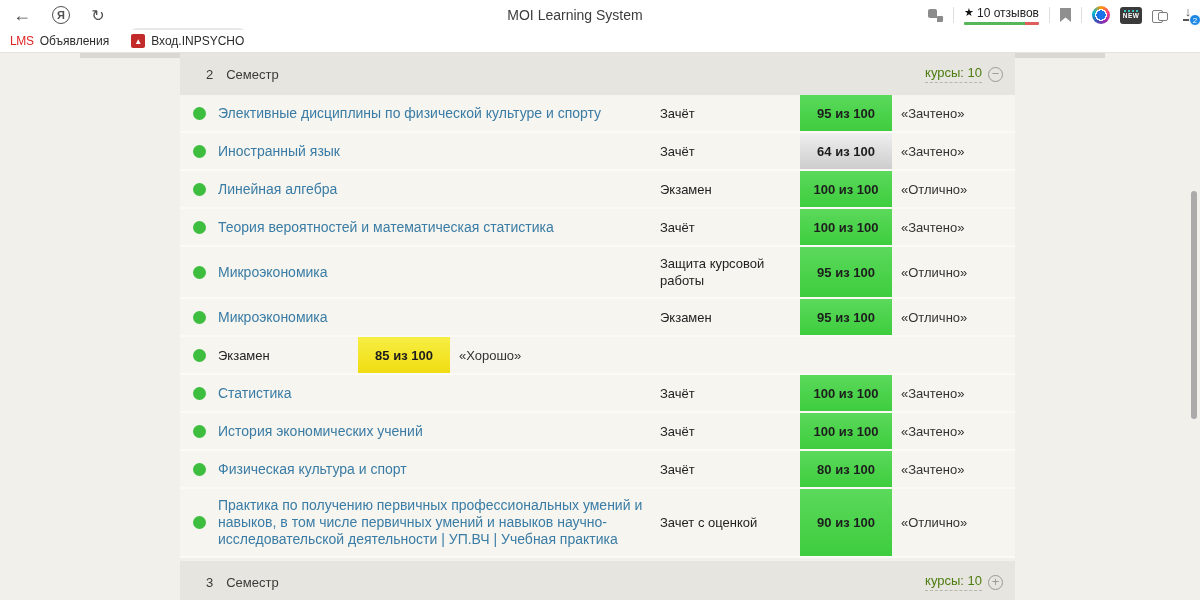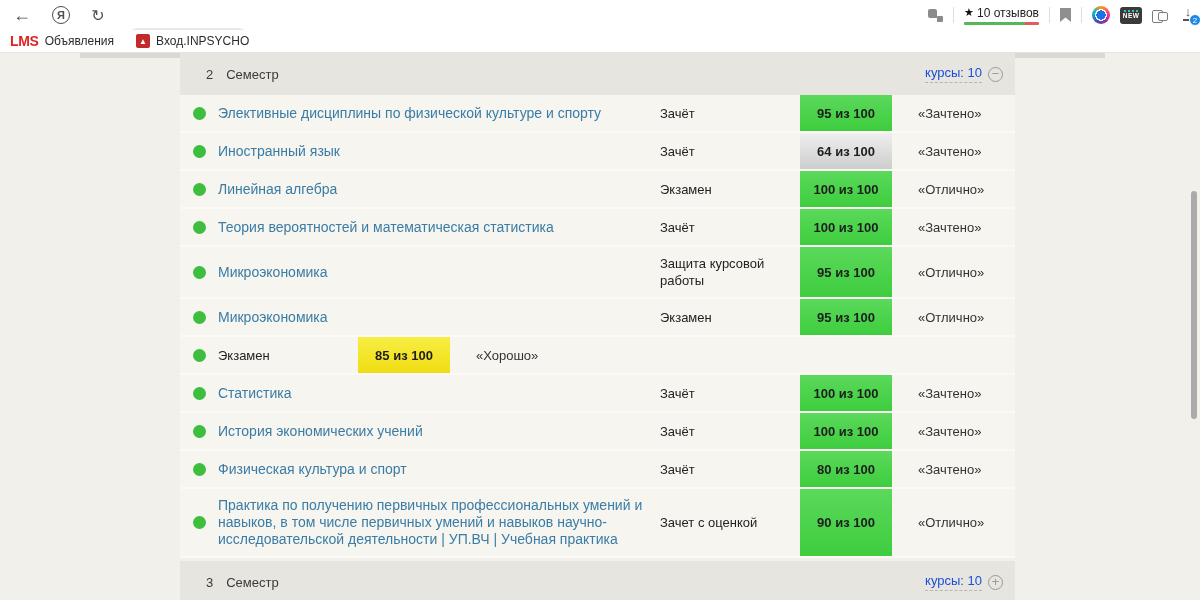--- a/index.html
+++ b/index.html
@@ -41,67 +41,68 @@
   .collections-icon::before { content:""; position:absolute; left:0; top:2px; width:9px; height:11px; border:1.5px solid #7d7d7d; border-radius:2px; background:#fff; }
   .collections-icon::after { content:""; position:absolute; left:6px; top:4px; width:8px; height:7px; border:1.5px solid #7d7d7d; border-radius:2px; background:#fff; }
   .download-wrap { position:relative; width:20px; height:20px; display:flex; align-items:flex-start; justify-content:center; cursor:pointer; }
   .download-arrow { font-size:13px; color:#555; line-height:14px; border-bottom:2px solid #555; padding:0 2px 0px 2px; }
   .dl-badge { position:absolute; right:-3px; bottom:-1px; width:12px; height:12px; border-radius:50%; background:#1e88e5; color:#fff; font-size:8px; display:flex; align-items:center; justify-content:center; border:1.5px solid #fff; }
 
   
   .bookmarks-bar { position:absolute; top:30px; left:0; width:1200px; height:23px; background:#fff; border-bottom:1px solid #e4e3e1; display:flex; align-items:center; gap:22px; padding-left:10px; }
   .bookmark-item { display:flex; align-items:center; gap:6px; cursor:pointer; }
   .bookmark-label { font-size:12px; color:#2b2b2b; }
-  .lms-favicon { font-size:14px; font-weight:bold; color:#e02424; letter-spacing:-.3px; }
+  .lms-favicon { font-size:12px; font-weight:normal; color:#e02424; letter-spacing:-.3px; }
   .inpsycho-favicon { width:14px; height:14px; background:#c32b2b; border-radius:2px; color:#fff; font-size:8px; display:flex; align-items:center; justify-content:center; }
 
   
   .page { position:absolute; top:53px; left:0; width:1200px; height:547px; background:#f1f0eb; }
   .top-strip { position:absolute; top:0; left:80px; width:1025px; height:5px; background:#d9d8d3; }
   .scroll-thumb { position:absolute; right:3px; top:138px; width:6px; height:228px; background:#ababab; border-radius:3px; cursor:pointer; }
 
   .grade-table { position:absolute; left:180px; top:0; width:835px; }
   .sem-header { height:42px; background:#e6e5e0; display:flex; align-items:center; padding:0 12px 0 26px; }
   .sem-num { font-size:13px; color:#3a3a38; margin-right:13px; }
   .sem-label { font-size:13px; color:#3a3a38; }
   .sem-right { margin-left:auto; display:flex; align-items:center; gap:6px; }
-  .courses-link { font-size:13px; color:#1d4ed8; border-bottom:1px dashed #b7b6b1; cursor:pointer; line-height:1.25; }
+  .courses-link { font-size:13px; color:#4d7c0f; border-bottom:1px dashed #b7b6b1; cursor:pointer; line-height:1.25; }
   .circle-icon { width:15px; height:15px; border:1.5px solid #9b9a96; border-radius:50%; color:#9b9a96; font-size:13px; line-height:12px; display:flex; align-items:center; justify-content:center; cursor:pointer; }
 
   .course-row { display:flex; align-items:center; min-height:38px; background:#f6f5f0; border-bottom:2px solid #fbfaf6; padding:8px 0; }
   .cell-dot { width:38px; flex:none; display:flex; justify-content:center; }
   .dot { width:13px; height:13px; border-radius:50%; background:#3ebe3e; }
   .cell-name { width:442px; flex:none; font-size:14px; line-height:17px; }
   .cell-name a { color:#3a7ca5; text-decoration:none; cursor:pointer; }
   .cell-type { width:110px; flex:none; font-size:13px; line-height:17px; color:#222; }
   .cell-score { width:122px; flex:none; align-self:stretch; margin:-8px 0; display:flex;padding-left:30px; }
   .score-box { flex:1; display:flex; align-items:center; justify-content:center; font-size:13px; font-weight:600; color:#1d1d1d; }
   .score-green { background:linear-gradient(180deg,#5bd95b,#3ecd3e); }
   .score-gray { background:linear-gradient(180deg,#efefef,#cdcdcd); }
   .score-yellow { background:linear-gradient(180deg,#f7ee43,#f0dc12); }
-  .cell-grade { flex:1; font-size:13px; color:#333; padding-left:26px; }
+  .cell-grade { flex:1; font-size:13px; color:#333; padding-left:9px; }
   .sem-header.bottom { margin-top:3px; }
 </style>
 </head>
 <body>
 
 <div class="toolbar">
   <div class="tool-btn back-btn">←</div>
   <div class="tool-btn ya-btn">
     <span class="ya-circle">Я</span>
   </div>
   <div class="tool-btn refresh-btn">↻</div>
 
   <div class="url-pill">
     <span class="lock-chip">
         <span class="lock-glyph"></span>
       </span>
     <span class="url-text">lms.moi.edu.ru</span>
   </div>
 
+  <div class="page-title">MOI Learning System</div>
 
   <div class="right-icons">
     <span class="protect-icon"></span>
     <span class="v-sep"></span>
     <span class="rating-widget">
       <span class="rating-line">
         <span class="rating-star">★</span>
         <span>10 отзывов</span>
       </span>
       <span class="rating-bar"></span>

